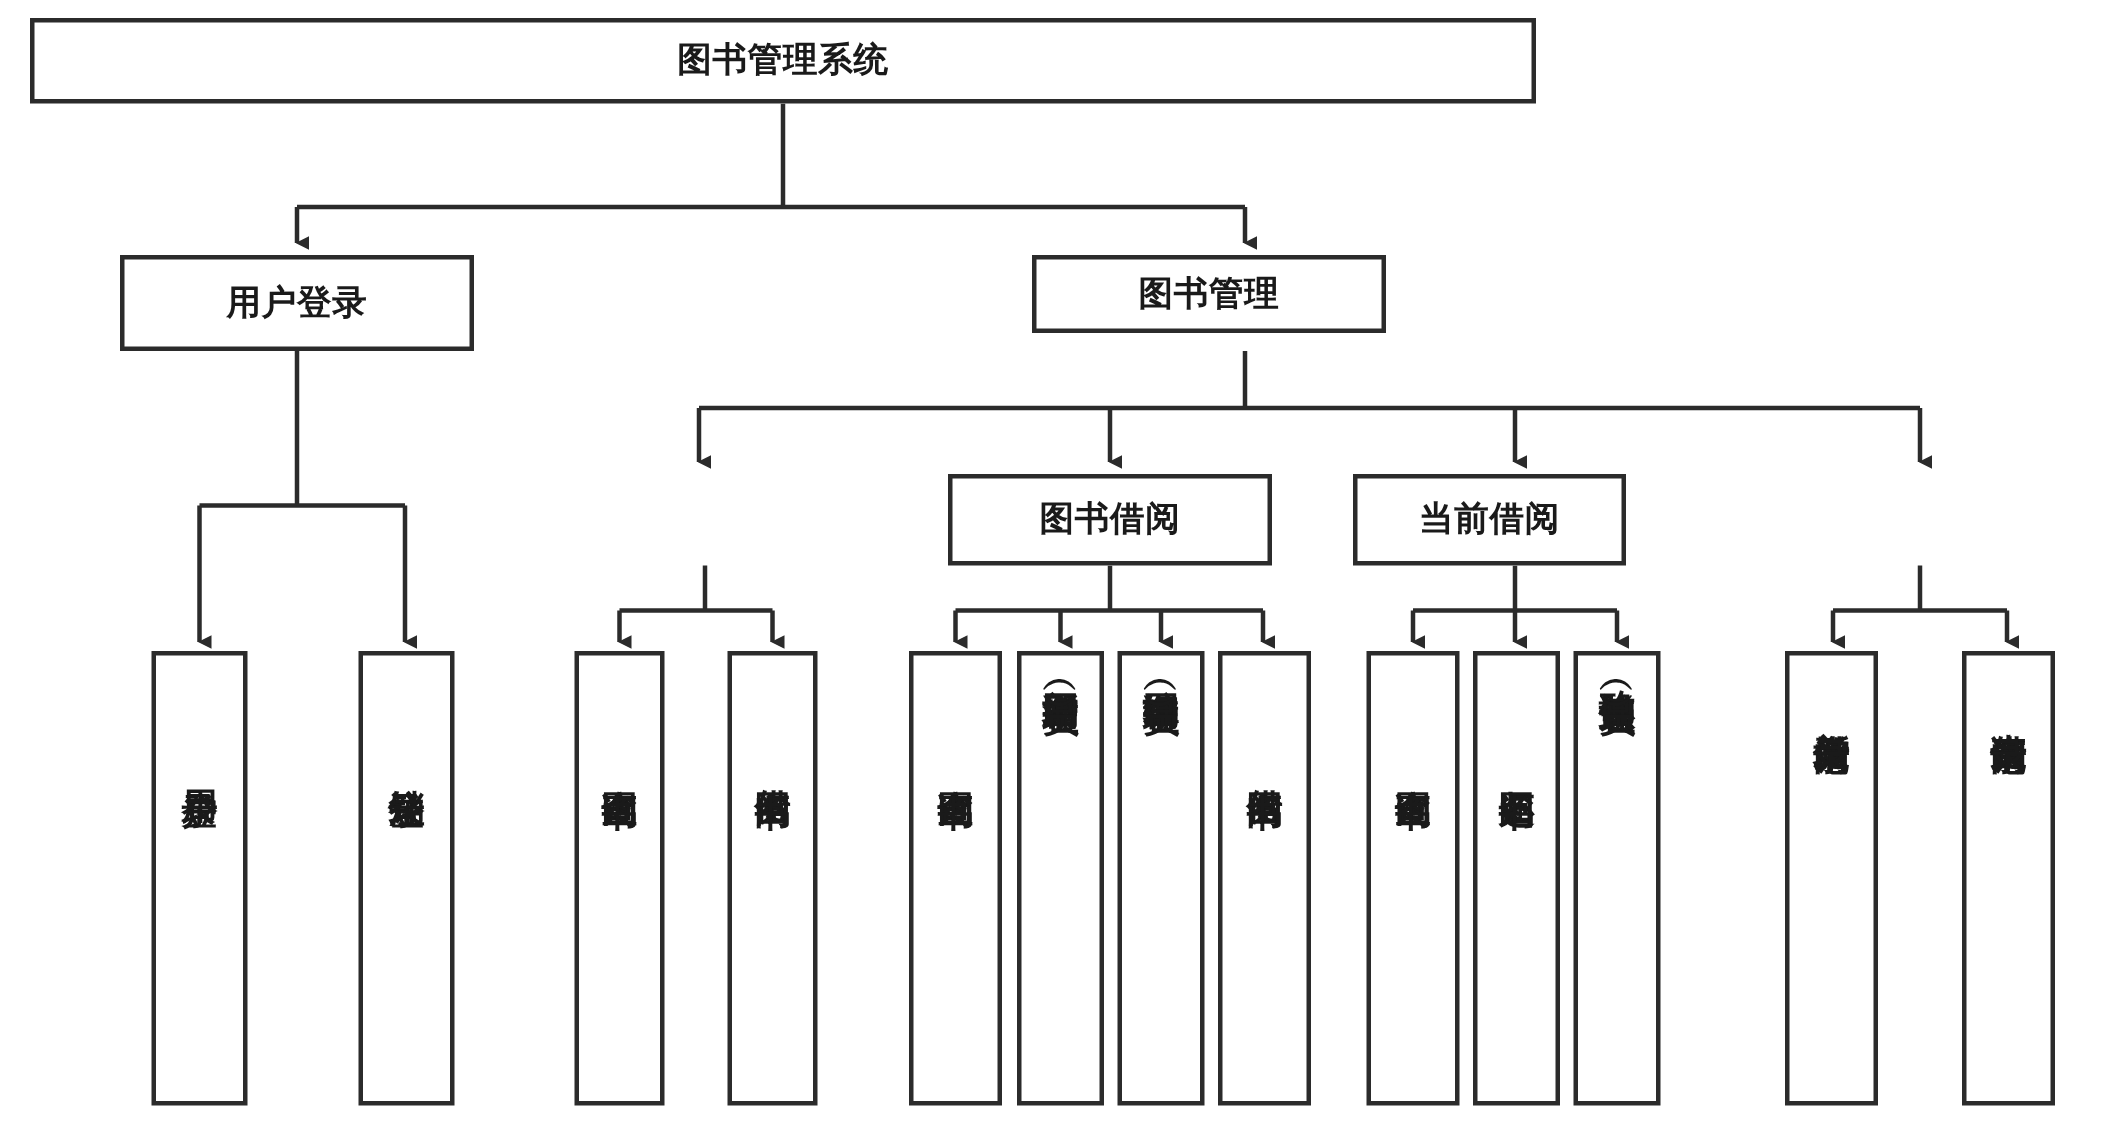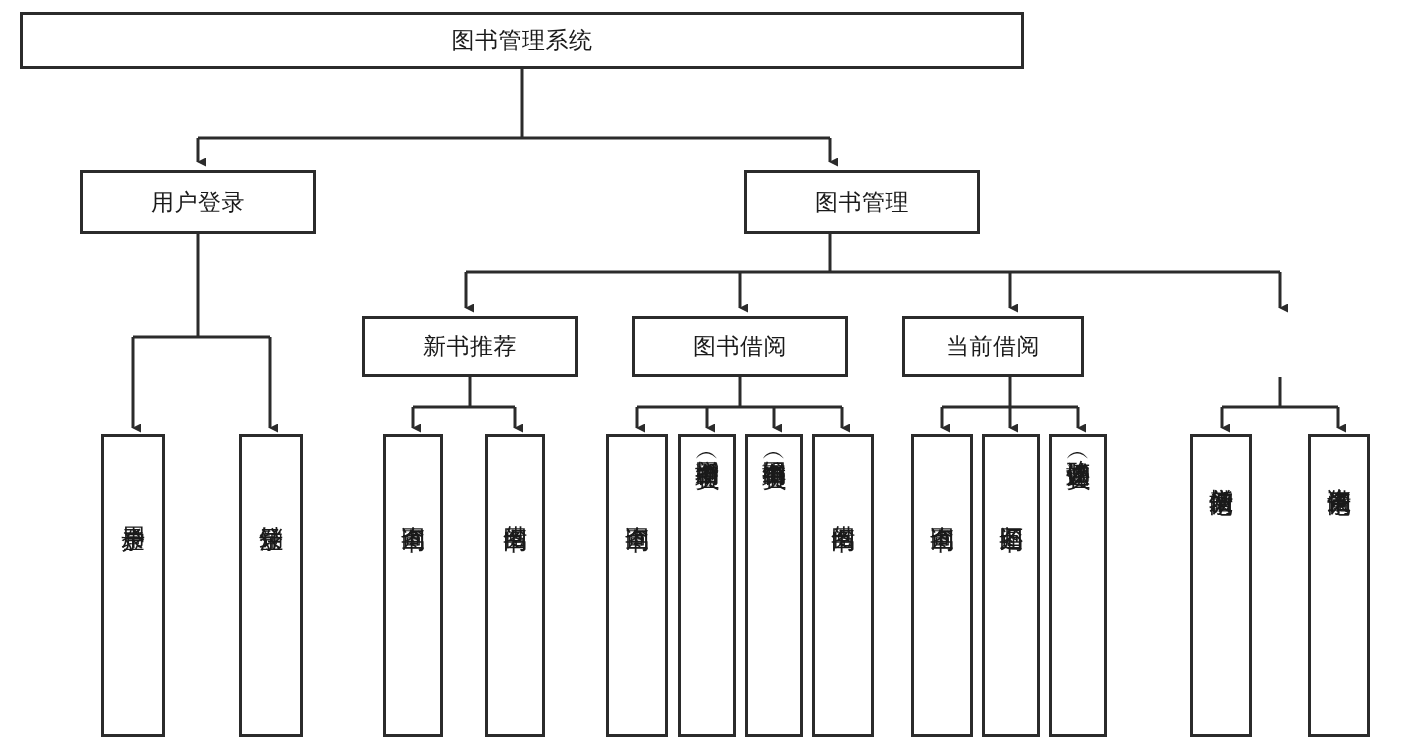--- a/index.html
+++ b/index.html
@@ -27,20 +27,21 @@
   }
   .node {
     position: absolute;
     box-sizing: border-box;
     border: 3px solid #2b2b2b;
     background: #ffffff;
     display: flex;
     align-items: center;
     justify-content: center;
     color: #1a1a1a;
+    font-weight: bold;
   }
   .node .label {
     display: block;
     text-align: center;
     line-height: 1.05;
     white-space: pre;
   }
   
   .node.horiz .label {
     font-size: 23px;
@@ -129,27 +130,24 @@
   </svg>
 
   <div class="node horiz root" style="left:20px; top:12px; width:1004px; height:57px;">
     <span class="label">图书管理系统</span>
   </div>
 
   <div class="node horiz" style="left:80px; top:170px; width:236px; height:64px;">
     <span class="label">用户登录</span>
   </div>
 
-  <div class="node horiz" style="left:744px; top:170px; width:236px; height:64px;">
+  <div class="node horiz" style="left:688px; top:170px; width:236px; height:52px;">
     <span class="label">图书管理</span>
   </div>
 
-  <div class="node horiz" style="left:362px; top:316px; width:216px; height:61px;">
-    <span class="label">新书推荐</span>
-  </div>
 
   <div class="node horiz" style="left:632px; top:316px; width:216px; height:61px;">
     <span class="label">图书借阅</span>
   </div>
 
   <div class="node horiz" style="left:902px; top:316px; width:182px; height:61px;">
     <span class="label">当前借阅</span>
   </div>
 
 

